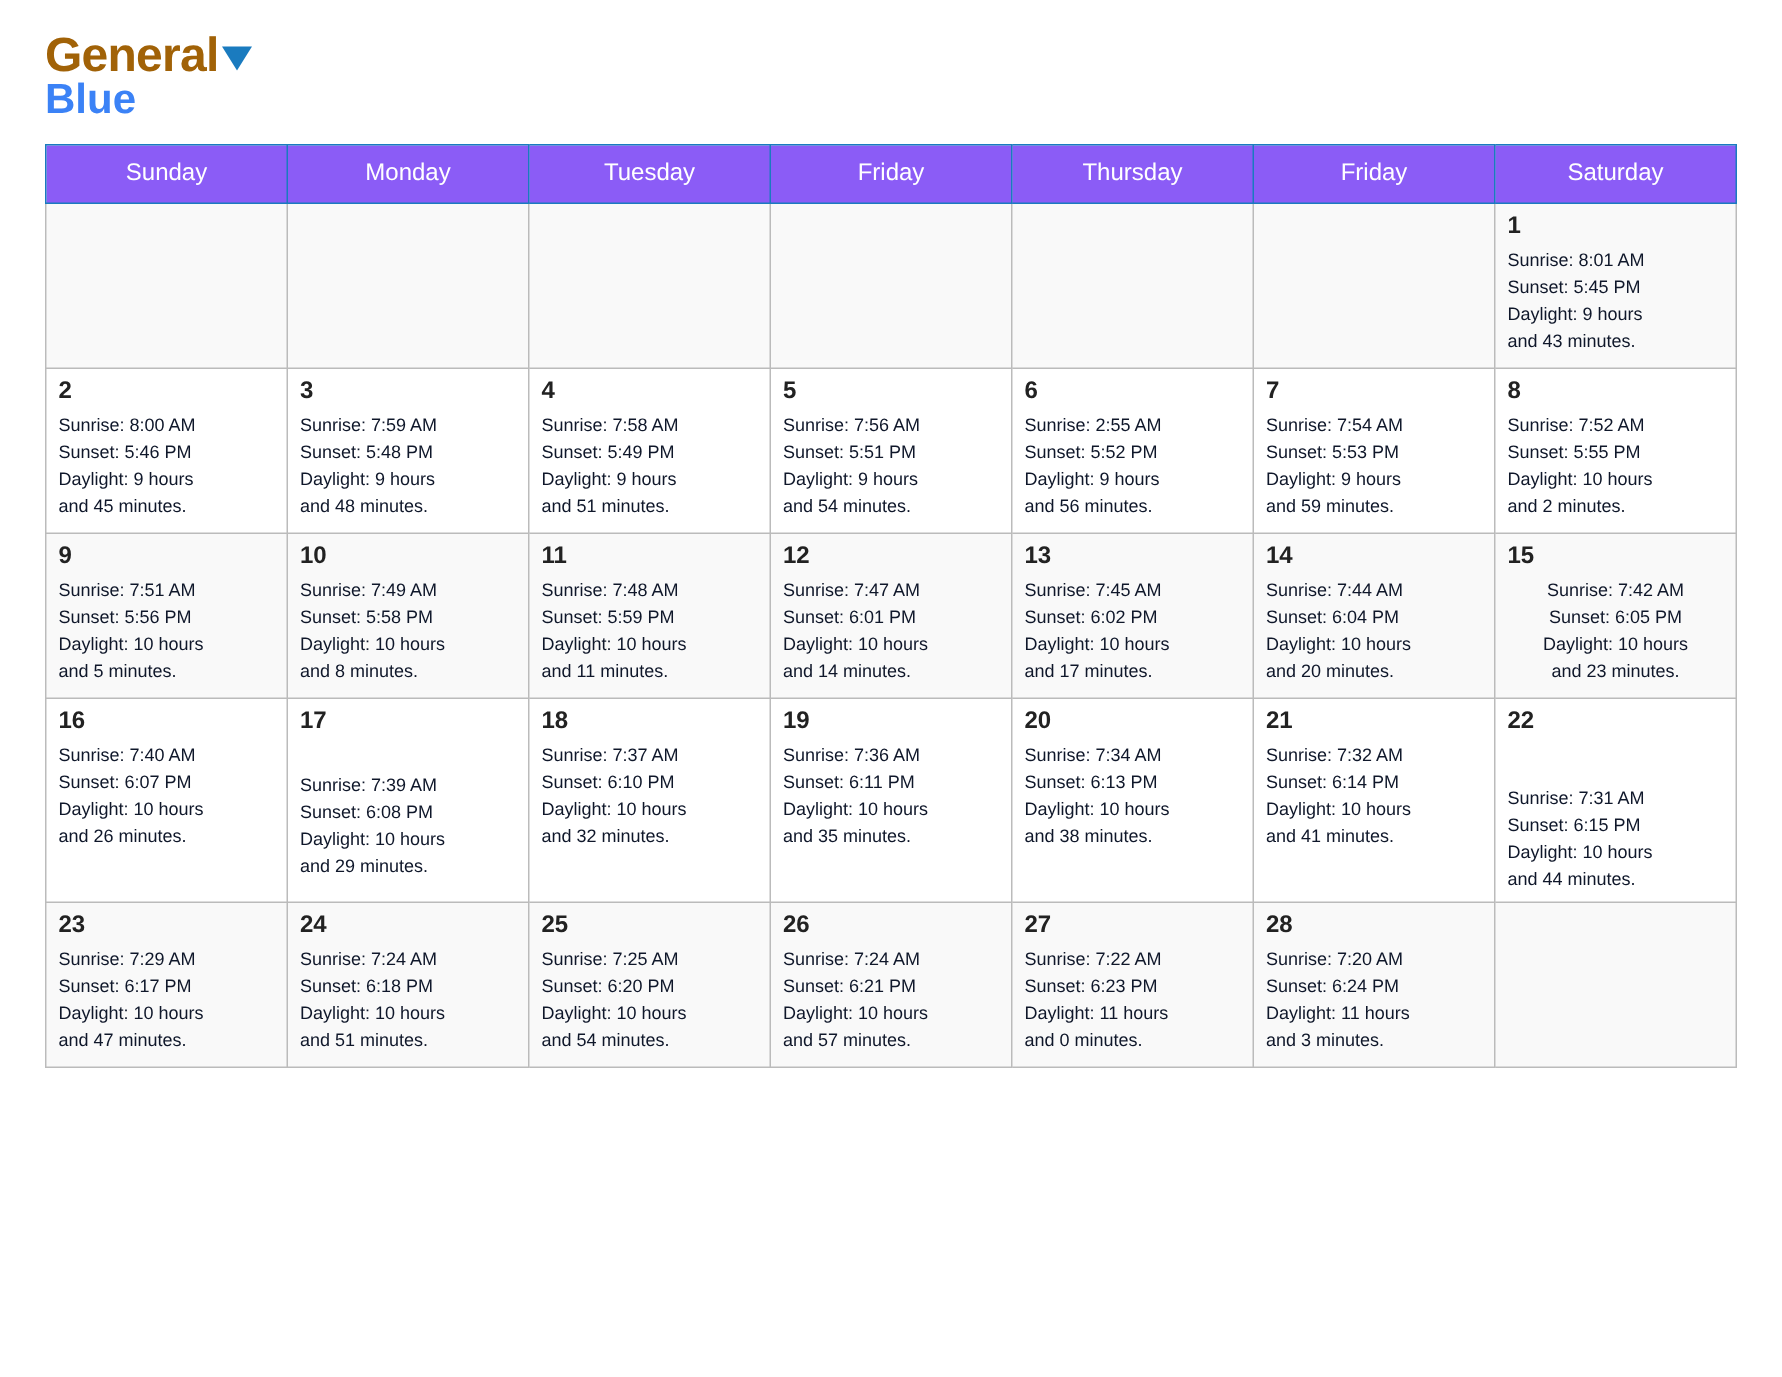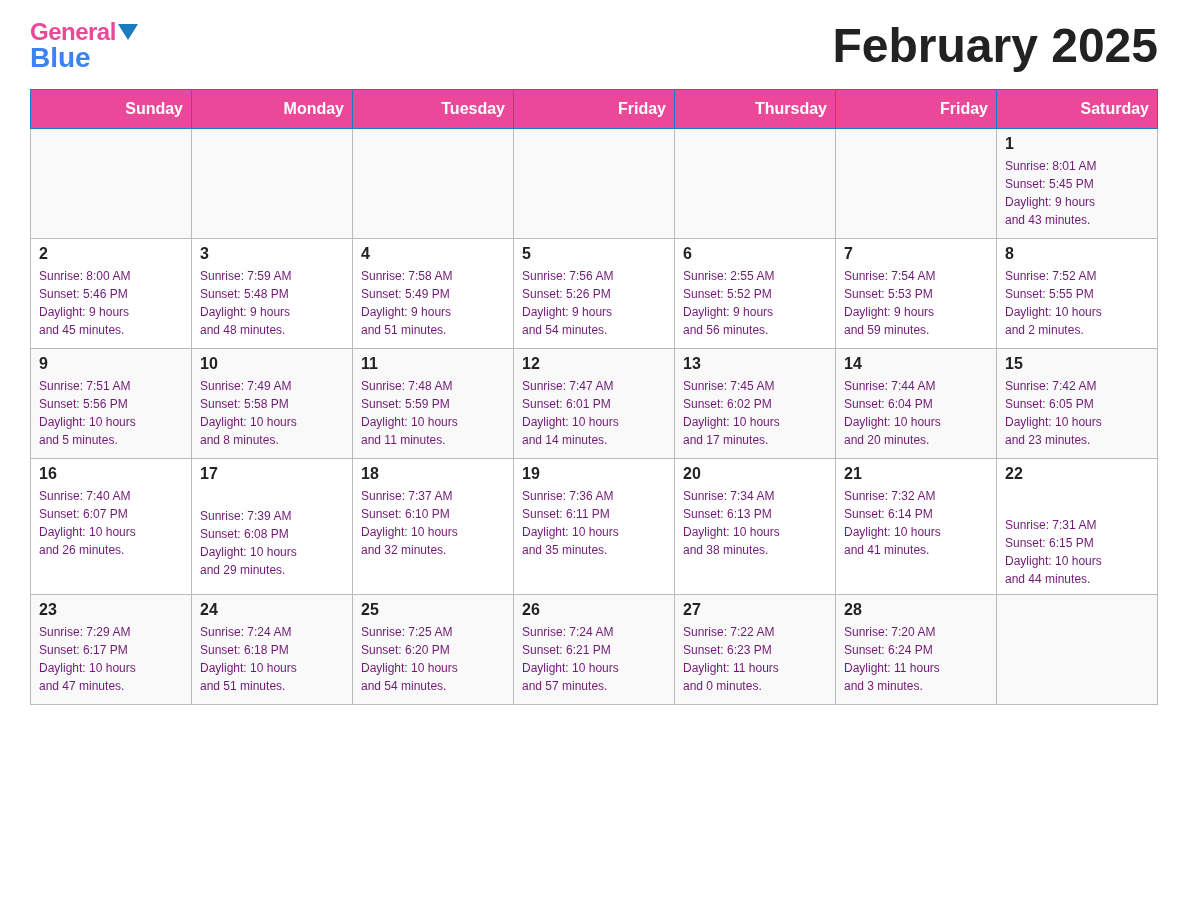--- a/index.html
+++ b/index.html
@@ -15,23 +15,23 @@
       justify-content: space-between;
       align-items: flex-start;
       margin-bottom: 16px;
     }
     .logo {
       display: flex;
       flex-direction: column;
       align-items: flex-start;
     }
     .logo-general {
-      font-size: 24px;
+      font-size: 32px;
       font-weight: bold;
-      color: #ec4899;
+      color: #a16207;
       letter-spacing: -0.5px;
       line-height: 1;
     }
     .logo-blue {
       font-size: 28px;
       font-weight: bold;
       color: #3b82f6;
       line-height: 1;
     }
     .logo-triangle {
@@ -59,46 +59,46 @@
       font-size: 20px;
       color: #444;
       margin-top: 2px;
     }
     .calendar {
       width: 100%;
       border-collapse: collapse;
       border: 1px solid #999;
     }
     .calendar th {
-      background-color: #ec4899;
+      background-color: #8b5cf6;
       color: #fff;
       font-size: 16px;
-      font-weight: bold;
+      font-weight: normal;
       padding: 10px 8px;
-      text-align: right;
+      text-align: center;
       border: 1px solid #1a7bbf;
     }
     .calendar td {
       border: 1px solid #bbb;
       vertical-align: top;
       padding: 6px 8px;
       width: 14.28%;
       min-height: 110px;
       height: 110px;
     }
     .day-number {
       font-size: 16px;
       font-weight: bold;
       color: #222;
       display: block;
       margin-bottom: 4px;
     }
     .day-info {
       font-size: 12px;
-      color: #701a75;
+      color: #0f172a;
       line-height: 1.5;
     }
     .empty-cell {
       background: #fff;
     }
     tr:first-child td {
       background: #f9f9f9;
     }
     .week-row td {
       background: #fff;
@@ -114,21 +114,20 @@
 <body>
 
 <div class="header">
   <div class="logo">
     <div>
       <span class="logo-general">General</span><span class="logo-triangle"></span>
     </div>
     <span class="logo-blue">Blue</span>
   </div>
   <div class="title-block">
-    <div class="month-title">February 2025</div>
   </div>
 </div>
 
 <table class="calendar">
   <thead>
     <tr>
     <th>Sunday</th>
         <th>Monday</th>
         <th>Tuesday</th>
         <th>Friday</th>
@@ -171,21 +170,21 @@
         <td>
           <span class="day-number">4</span>
           <div class="day-info" style="white-space: pre-line;">Sunrise: 7:58 AM
 Sunset: 5:49 PM
 Daylight: 9 hours
 and 51 minutes.</div>
         </td>
         <td>
           <span class="day-number">5</span>
           <div class="day-info" style="white-space: pre-line;">Sunrise: 7:56 AM
-Sunset: 5:26 PM
+Sunset: 5:51 PM
 Daylight: 9 hours
 and 54 minutes.</div>
         </td>
         <td>
           <span class="day-number">6</span>
           <div class="day-info" style="white-space: pre-line;">Sunrise: 2:55 AM
 Sunset: 5:52 PM
 Daylight: 9 hours
 and 56 minutes.</div>
         </td>
@@ -242,21 +241,21 @@
         </td>
         <td>
           <span class="day-number">14</span>
           <div class="day-info" style="white-space: pre-line;">Sunrise: 7:44 AM
 Sunset: 6:04 PM
 Daylight: 10 hours
 and 20 minutes.</div>
         </td>
         <td>
           <span class="day-number">15</span>
-          <div class="day-info" style="white-space: pre-line;">Sunrise: 7:42 AM
+          <div class="day-info" style="white-space: pre-line; text-align: center;">Sunrise: 7:42 AM
 Sunset: 6:05 PM
 Daylight: 10 hours
 and 23 minutes.</div>
         </td>
       </tr>
       <tr class="week-row">
         <td>
           <span class="day-number">16</span>
           <div class="day-info" style="white-space: pre-line;">Sunrise: 7:40 AM
 Sunset: 6:07 PM

